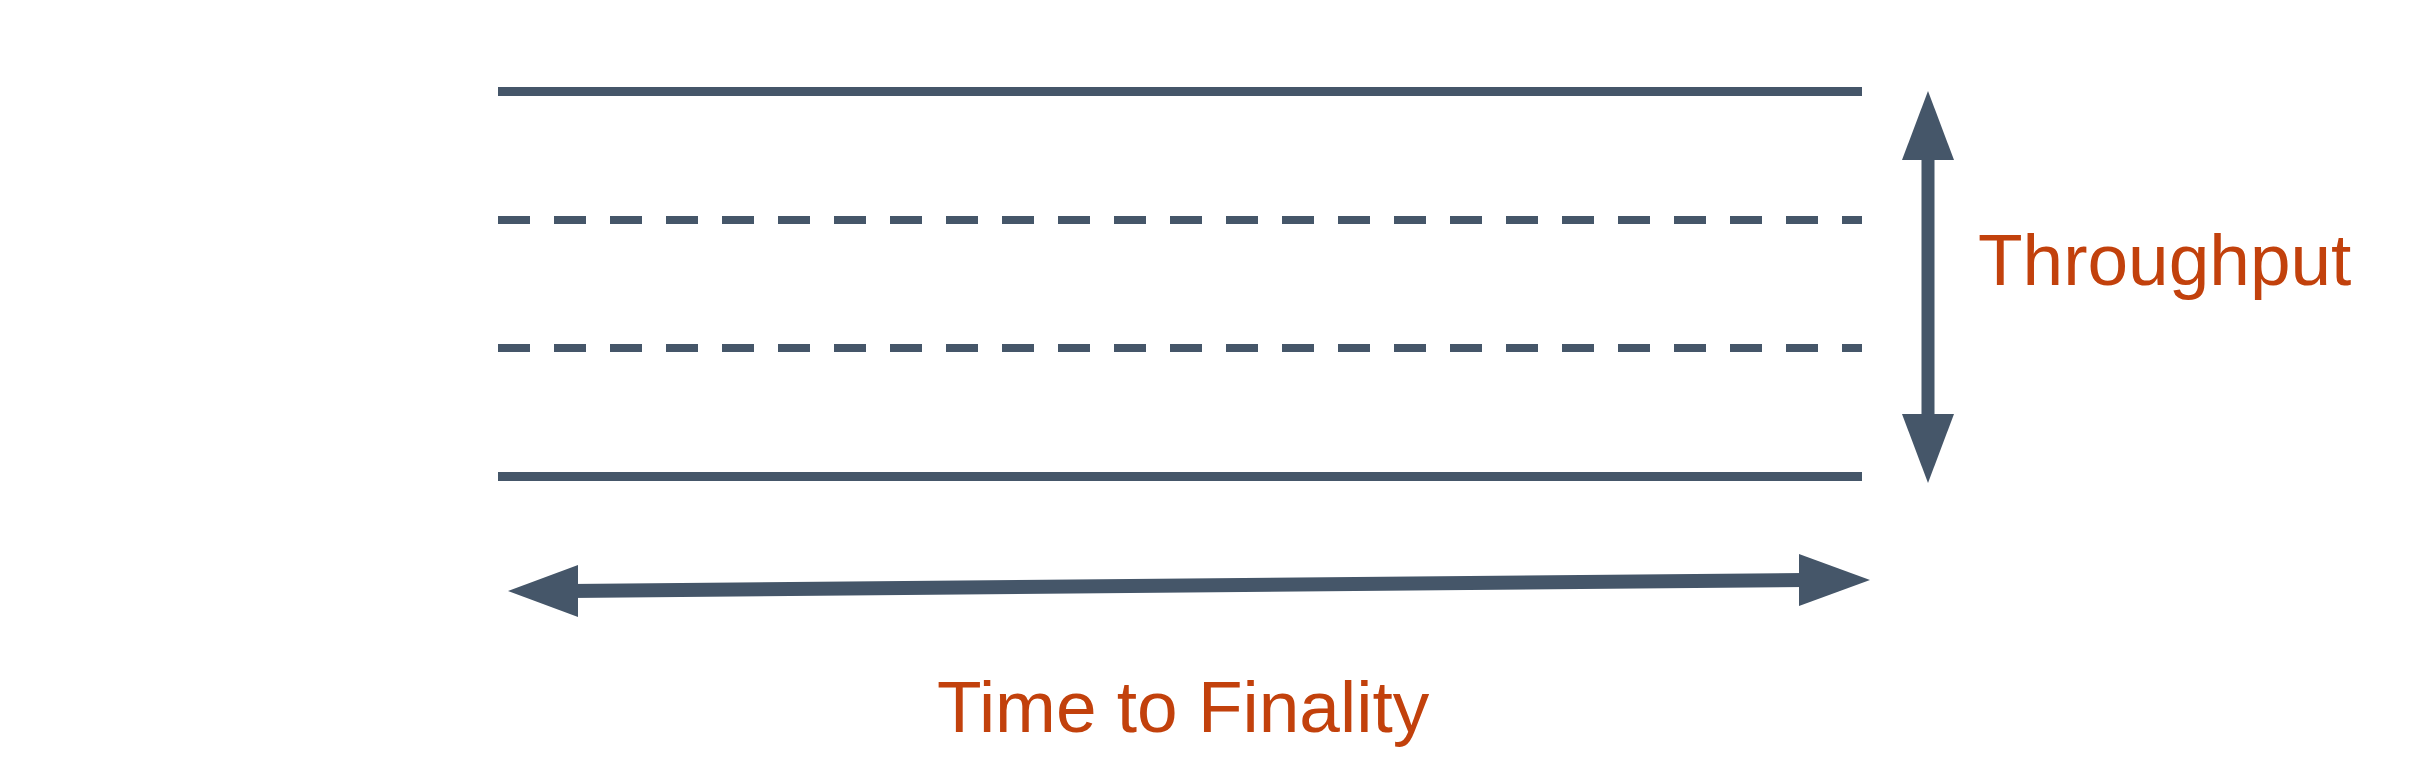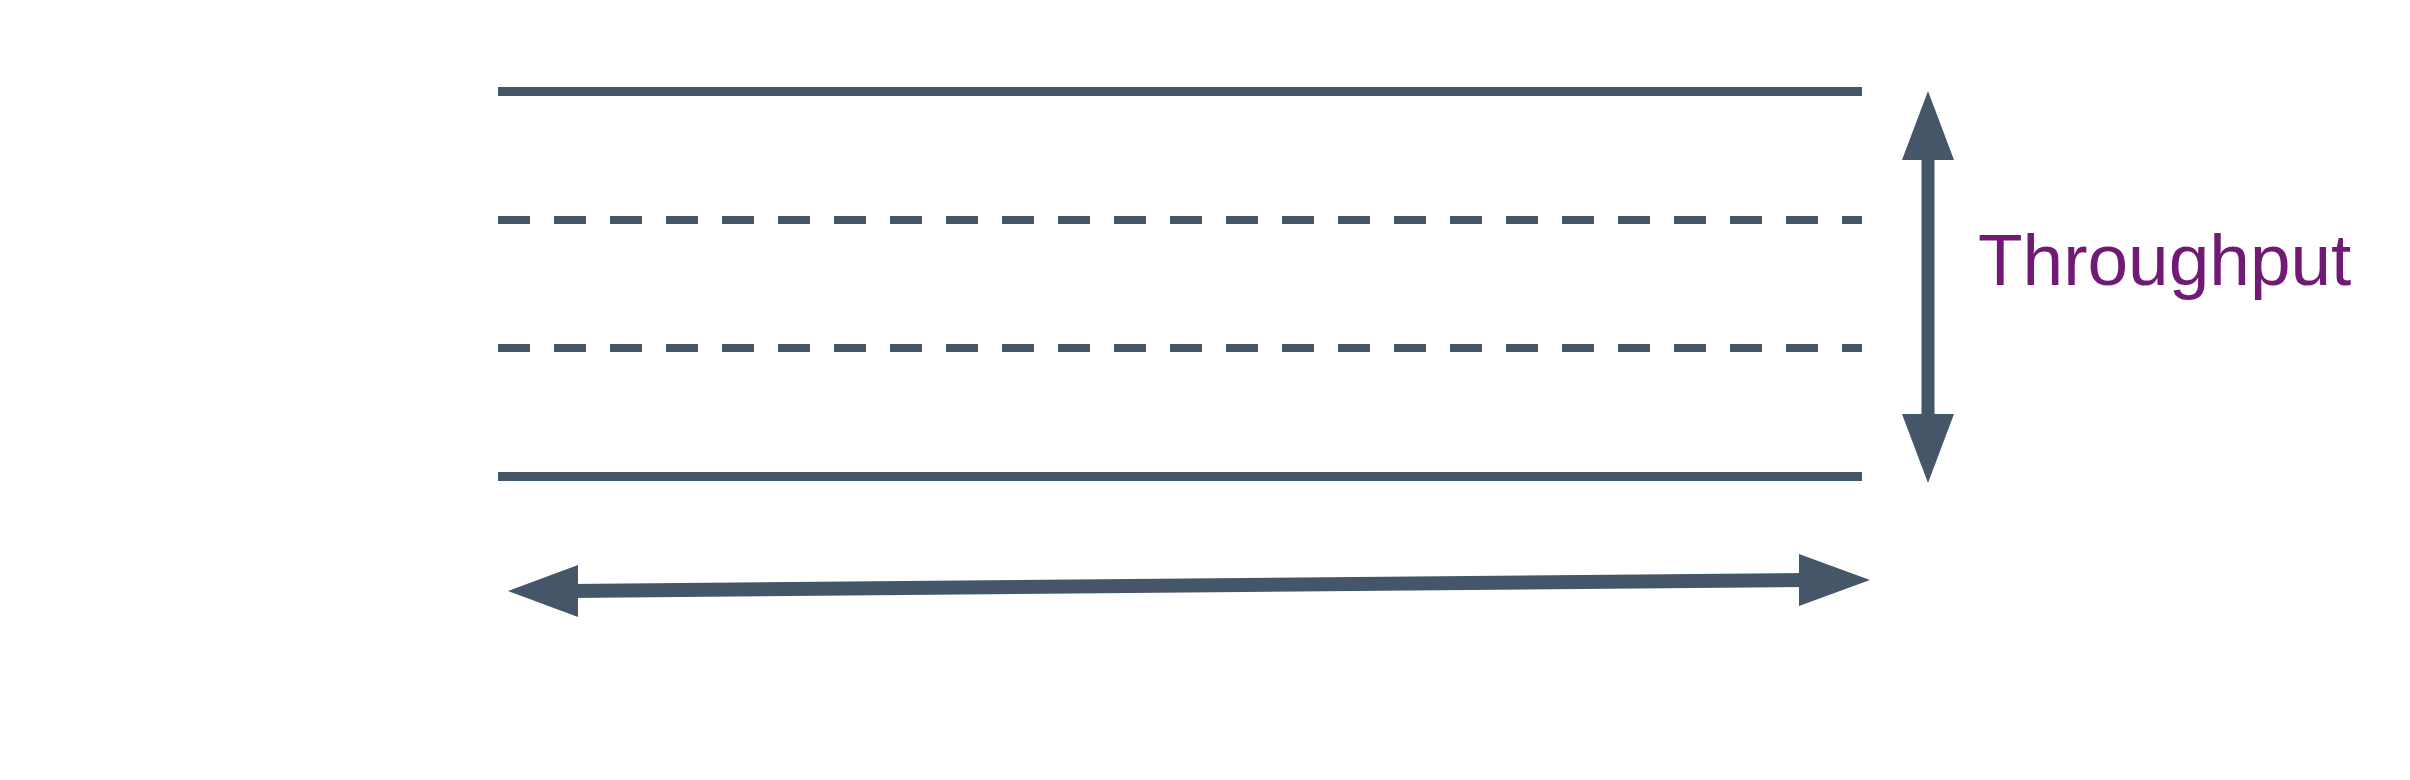--- a/index.html
+++ b/index.html
@@ -41,21 +41,21 @@
   .line-dash1  { top: 216px; }
   .line-dash2  { top: 344px; }
   .line-bottom { top: 472px; }
 
   .arrow-svg { position: absolute; display: block; }
   .v-arrow { left: 1902px; top: 91px; }
   .h-arrow { left: 506px;  top: 546px; }
 
   .label {
     position: absolute;
-    color: #701a75;
+    color: #c2410c;
     font-size: 73px;
     line-height: 1.15;
     white-space: nowrap;
   }
   .label-throughput { left: 1978px; top: 218px; }
   .label-ttf        { left: 937px;  top: 665px; }
 </style>
 </head>
 <body>
 
@@ -73,14 +73,15 @@
   </svg>
 
   <svg class="arrow-svg h-arrow" width="1368" height="78" viewBox="0 0 1368 78" aria-hidden="true">
     <line x1="64" y1="45" x2="1298" y2="34" stroke="#455669" stroke-width="14"></line>
     <polygon points="2,45 72,19 72,71" fill="#455669"></polygon>
     <polygon points="1364,34 1293,8 1293,60" fill="#455669"></polygon>
   </svg>
 
   <div class="label label-throughput">Throughput</div>
 
+  <div class="label label-ttf">Time to Finality</div>
 
 </div>
 
 </body></html>

